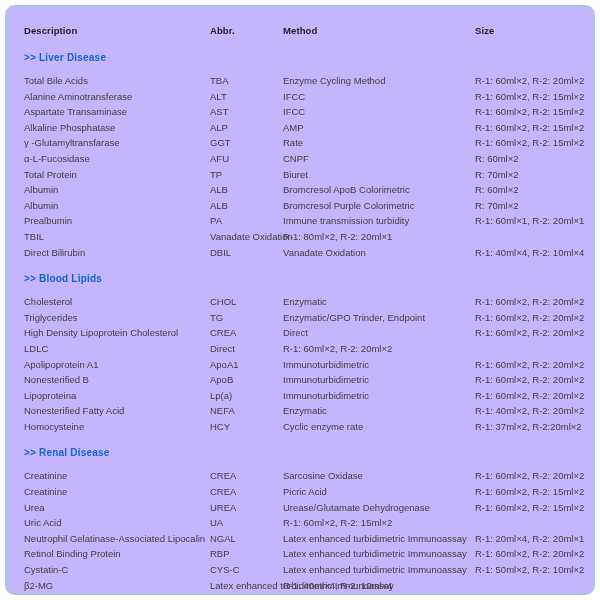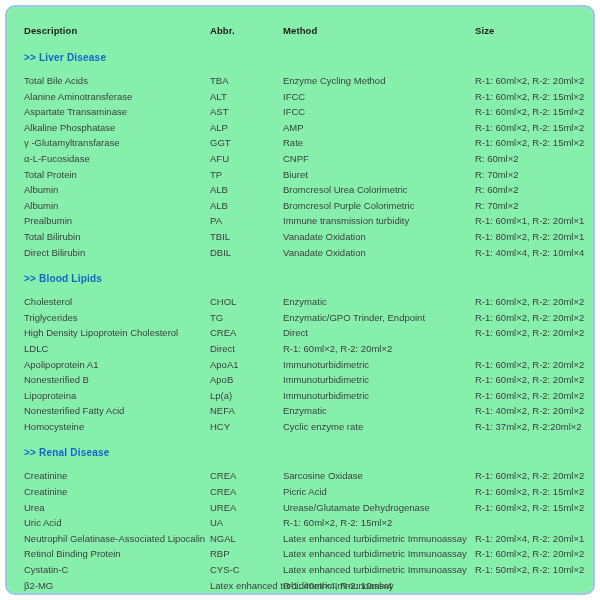--- a/index.html
+++ b/index.html
@@ -9,21 +9,21 @@
     font-family:"Liberation Sans", sans-serif;
     -webkit-font-smoothing:antialiased;
   }
   .page {
     position:absolute; top:5px; left:5px; right:5px; bottom:5px;
     border:2px solid var(--border-color,#a5c4e7);
     border-radius:10px;
     box-sizing:border-box;
     padding:16px 6px 0 17px;
     overflow:hidden;
-    background:#86efac;
+    background:#c4b5fd;
   }
   .grid-row {
     display:grid;
     grid-template-columns:186px 73px 192px 1fr;
     align-items:baseline;
   }
   .header-row {
     font-size:9.5px; font-weight:bold; color:#1f1f1f;
     line-height:16px; letter-spacing:0.1px;
   }
@@ -90,37 +90,36 @@
       </div>
       <div class="grid-row data-row">
         <div>Total Protein</div>
         <div>TP</div>
         <div>Biuret</div>
         <div>R: 70ml×2</div>
       </div>
       <div class="grid-row data-row">
         <div>Albumin</div>
         <div>ALB</div>
-        <div>Bromcresol Urea Colorimetric</div>
+        <div>Bromcresol ApoB Colorimetric</div>
         <div>R: 60ml×2</div>
       </div>
       <div class="grid-row data-row">
         <div>Albumin</div>
         <div>ALB</div>
         <div>Bromcresol Purple Colorimetric</div>
         <div>R: 70ml×2</div>
       </div>
       <div class="grid-row data-row">
         <div>Prealbumin</div>
         <div>PA</div>
         <div>Immune transmission turbidity</div>
         <div>R-1: 60ml×1, R-2: 20ml×1</div>
       </div>
       <div class="grid-row data-row">
-        <div>Total Bilirubin</div>
         <div>TBIL</div>
         <div>Vanadate Oxidation</div>
         <div>R-1: 80ml×2, R-2: 20ml×1</div>
       </div>
       <div class="grid-row data-row">
         <div>Direct Bilirubin</div>
         <div>DBIL</div>
         <div>Vanadate Oxidation</div>
         <div>R-1: 40ml×4, R-2: 10ml×4</div>
       </div>

